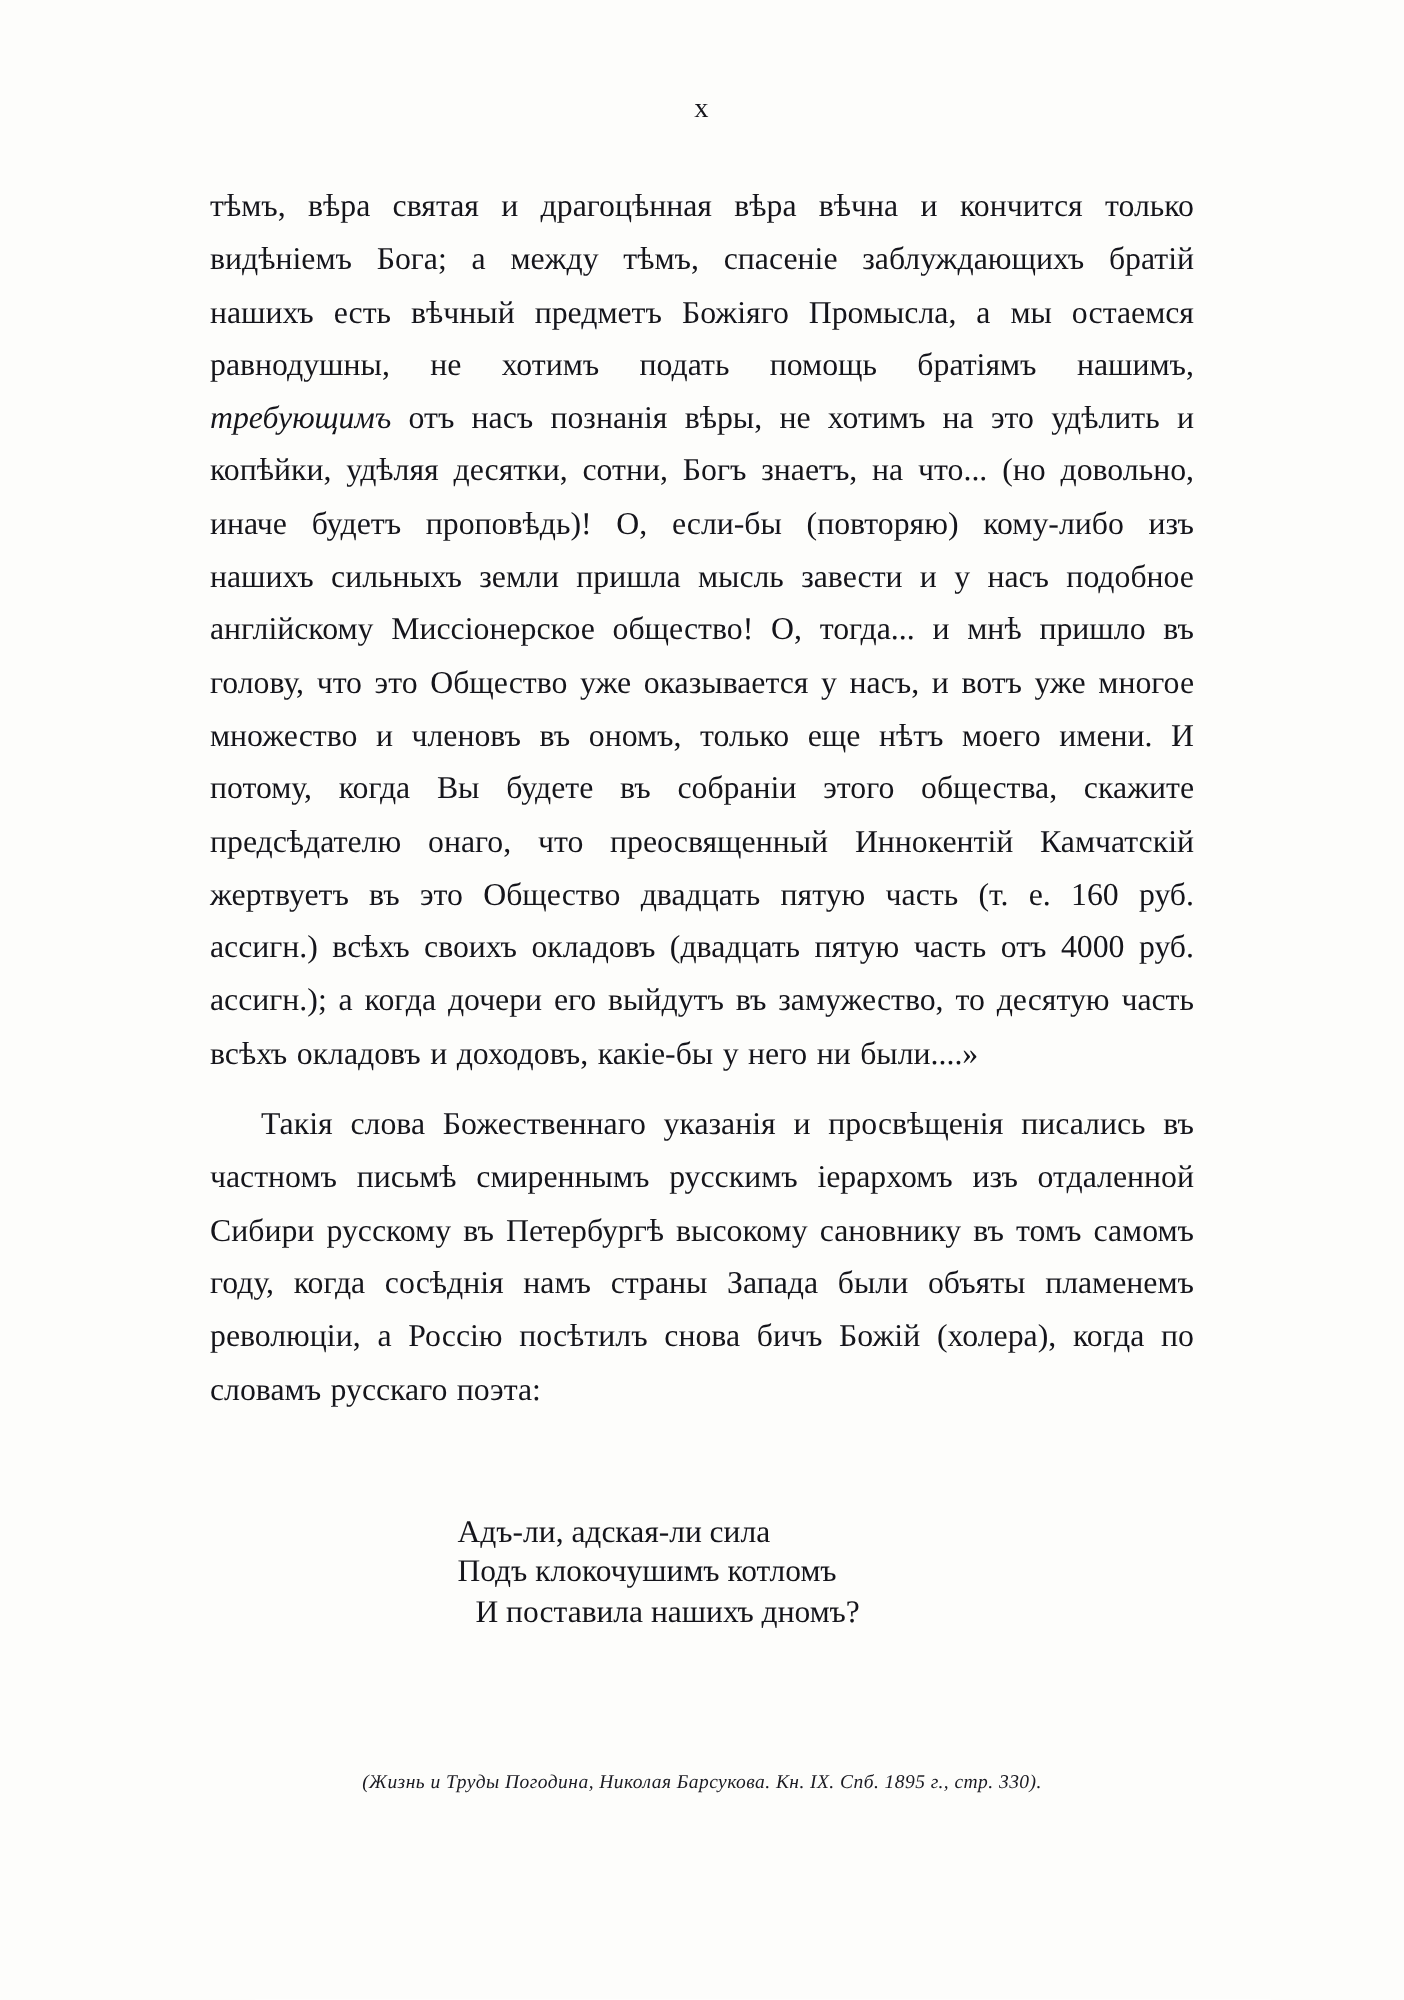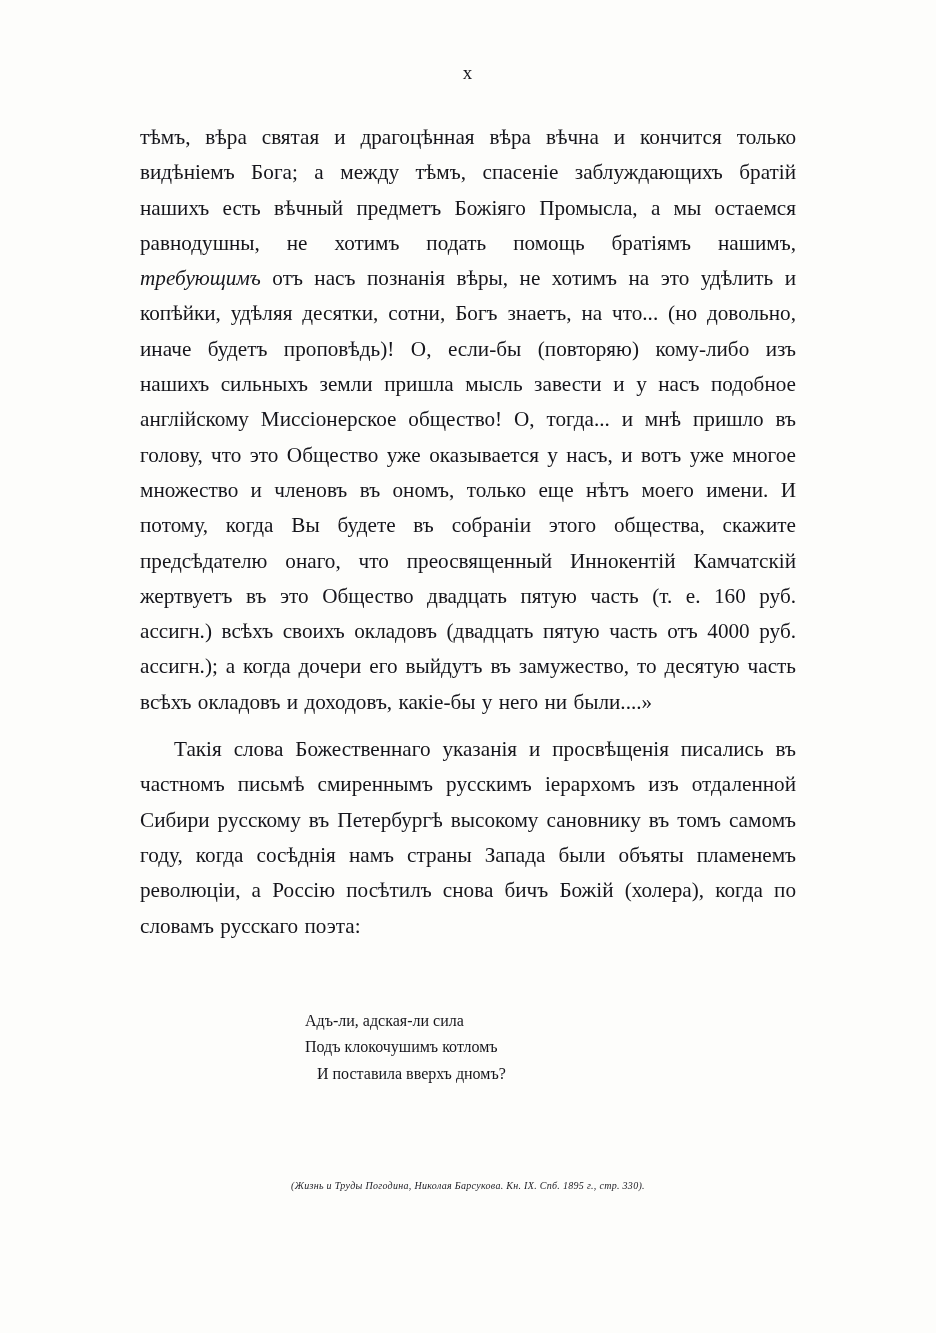--- a/index.html
+++ b/index.html
@@ -51,36 +51,36 @@
   .para em {
     font-style: italic;
   }
   .verse {
     position: absolute;
     top: 1008px;
     left: 305px;
     width: 420px;
   }
   .verse-line {
-    font-size: 16px;
+    font-size: 21px;
     line-height: 26.4px;
     color: #15151b;
     white-space: nowrap;
   }
   .verse-line.indent {
     padding-left: 12px;
   }
   .citation {
     position: absolute;
     top: 1180px;
     left: 128px;
     width: 680px;
     text-align: center;
     font-style: italic;
-    font-size: 10px;
+    font-size: 13px;
     letter-spacing: 0.3px;
     color: #1a1a21;
   }
 </style>
 </head>
 <body>
 
 <div class="page">
 
   <div class="page-number">x</div>
@@ -88,18 +88,18 @@
   <div class="body-block">
     <p class="para">
       <span>тѣмъ, вѣра святая и драгоцѣнная вѣра вѣчна и кончится только видѣніемъ Бога; а между тѣмъ, спасеніе заблуждающихъ братій нашихъ есть вѣчный предметъ Божіяго Промысла, а мы остаемся равнодушны, не хотимъ подать помощь братіямъ нашимъ, </span><em>требующимъ</em><span> отъ насъ познанія вѣры, не хотимъ на это удѣлить и копѣйки, удѣляя десятки, сотни, Богъ знаетъ, на что... (но довольно, иначе будетъ проповѣдь)! О, если-бы (повторяю) кому-либо изъ нашихъ сильныхъ земли пришла мысль завести и у насъ подобное англійскому Миссіонерское общество! О, тогда... и мнѣ пришло въ голову, что это Общество уже оказывается у насъ, и вотъ уже многое множество и членовъ въ ономъ, только еще нѣтъ моего имени. И потому, когда Вы будете въ собраніи этого общества, скажите предсѣдателю онаго, что преосвященный Иннокентій Камчатскій жертвуетъ въ это Общество двадцать пятую часть (т. е. 160 руб. ассигн.) всѣхъ своихъ окладовъ (двадцать пятую часть отъ 4000 руб. ассигн.); а когда дочери его выйдутъ въ замужество, то десятую часть всѣхъ окладовъ и доходовъ, какіе-бы у него ни были....»</span>
     </p>
     <p class="para">Такія слова Божественнаго указанія и просвѣщенія писались въ частномъ письмѣ смиреннымъ русскимъ іерархомъ изъ отдаленной Сибири русскому въ Петербургѣ высокому сановнику въ томъ самомъ году, когда сосѣднія намъ страны Запада были объяты пламенемъ революціи, а Россію посѣтилъ снова бичъ Божій (холера), когда по словамъ русскаго поэта:</p>
   </div>
 
   <div class="verse">
     <div class="verse-line">Адъ-ли, адская-ли сила</div>
     <div class="verse-line">Подъ клокочушимъ котломъ</div>
-    <div class="verse-line indent">И поставила вверхъ дномъ?</div>
+    <div class="verse-line indent">И поставила нашихъ дномъ?</div>
   </div>
 
   <div class="citation">(Жизнь и Труды Погодина, Николая Барсукова. Кн. IX. Спб. 1895 г., стр. 330).</div>
 
 </div>
 
 </body></html>

